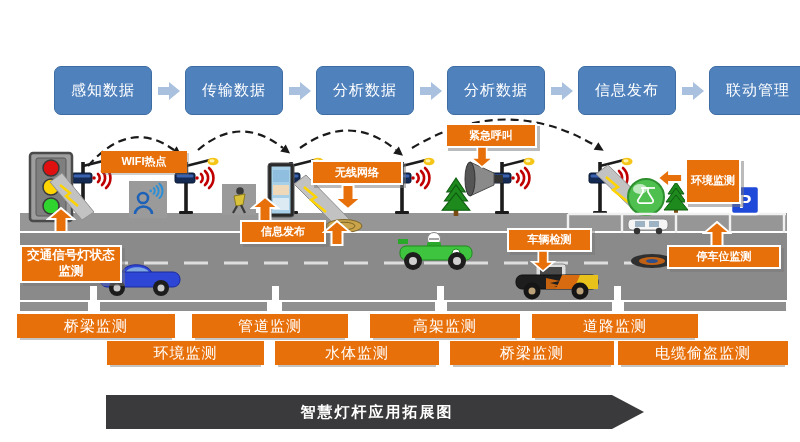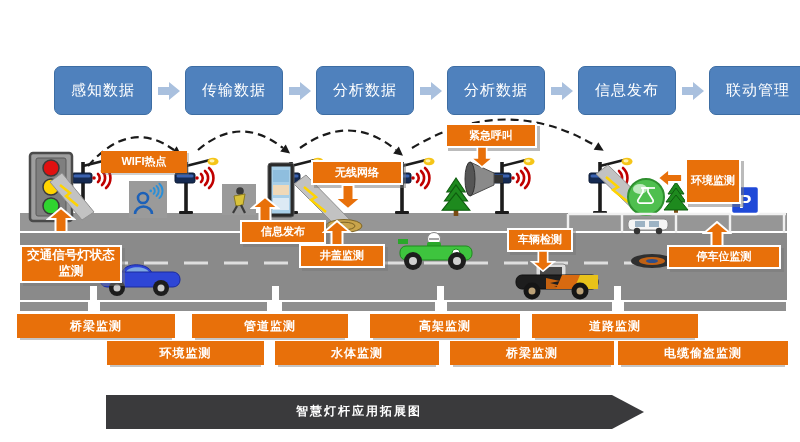--- a/index.html
+++ b/index.html
@@ -17,26 +17,26 @@
   .road{top:233px;height:67px;background:#8A8A8A;}
   .curb{position:absolute;top:302px;height:9px;background:#8f8f8f;}
   
   .callout{position:absolute;background:#E8700A;color:#fff;font-weight:bold;font-size:11px;
            text-align:center;display:flex;align-items:center;justify-content:center;
            border:2px solid #fff;box-shadow:3px 3px 0 rgba(120,120,120,.5);padding:2px 4px;
            line-height:1.25;box-sizing:border-box;z-index:6;}
   .callout.noborder{border:none;box-shadow:2px 2px 0 rgba(120,120,120,.35);}
   .ptr{position:absolute;z-index:6;}
   
-  .bar{position:absolute;height:24px;background:#E8700A;color:#fff;font-weight:bold;font-size:12px;
+  .bar{position:absolute;height:24px;background:#E8700A;color:#fff;font-weight:normal;font-size:15px;
        display:flex;align-items:center;justify-content:center;letter-spacing:1px;
        box-shadow:0 5px 0 -3px #c4c4c4;z-index:5;}
   
   .footer-text{position:absolute;left:106px;top:403px;width:506px;text-align:center;color:#fff;
-               font-size:12px;font-weight:bold;letter-spacing:2px;z-index:8;}
+               font-size:15px;font-weight:bold;letter-spacing:2px;z-index:8;padding-left:18px;}
   svg.scene{position:absolute;left:0;top:0;z-index:4;}
   svg.footer-arrow{position:absolute;left:106px;top:395px;z-index:7;}
 </style>
 </head>
 <body>
 
 <div id="stage">
 
   <div class="flow-row">
     <div class="flow-box">感知数据</div>
@@ -263,22 +263,21 @@
         <circle cx="64" cy="29" r="3.5" fill="#bba177"></circle>
     </g>
   </svg>
 
   <div class="callout noborder" style="left:101px;top:151px;width:86px;height:22px;">WIFI热点</div>
   <div class="callout" style="left:311px;top:160px;width:92px;height:25px;">无线网络</div>
   <div class="callout" style="left:445px;top:123px;width:92px;height:25px;">紧急呼叫</div>
   <div class="callout" style="left:685px;top:158px;width:56px;height:46px;">环境监测</div>
   <div class="callout" style="left:20px;top:245px;width:102px;height:38px;font-size:12.5px;">交通信号灯状态监测</div>
   <div class="callout" style="left:240px;top:220px;width:86px;height:24px;">信息发布</div>
-  <div class="callout" style="left:299px;top:244px;width:86px;height:24px;">井盖监测</div>
-  <div class="callout" style="left:507px;top:228px;width:66px;height:24px;">车辆检测</div>
+  <div class="callout" style="left:507px;top:228px;width:85px;height:24px;">车辆检测</div>
   <div class="callout" style="left:667px;top:245px;width:114px;height:24px;">停车位监测</div>
 
   <svg class="ptr" style="left:46px;top:207px;" width="30" height="26" viewBox="0 0 30 26">
       <polygon points="15,1 28,12 20.5,12 20.5,25 9.5,25 9.5,12 2,12" fill="#E8700A" stroke="#fff" stroke-width="2"></polygon>
     </svg>
   <svg class="ptr" style="left:250px;top:196px;" width="30" height="26" viewBox="0 0 30 26">
       <polygon points="15,1 28,12 20.5,12 20.5,25 9.5,25 9.5,12 2,12" fill="#E8700A" stroke="#fff" stroke-width="2"></polygon>
     </svg>
   <svg class="ptr" style="left:322px;top:220px;" width="30" height="26" viewBox="0 0 30 26">
       <polygon points="15,1 28,12 20.5,12 20.5,25 9.5,25 9.5,12 2,12" fill="#E8700A" stroke="#fff" stroke-width="2"></polygon>

